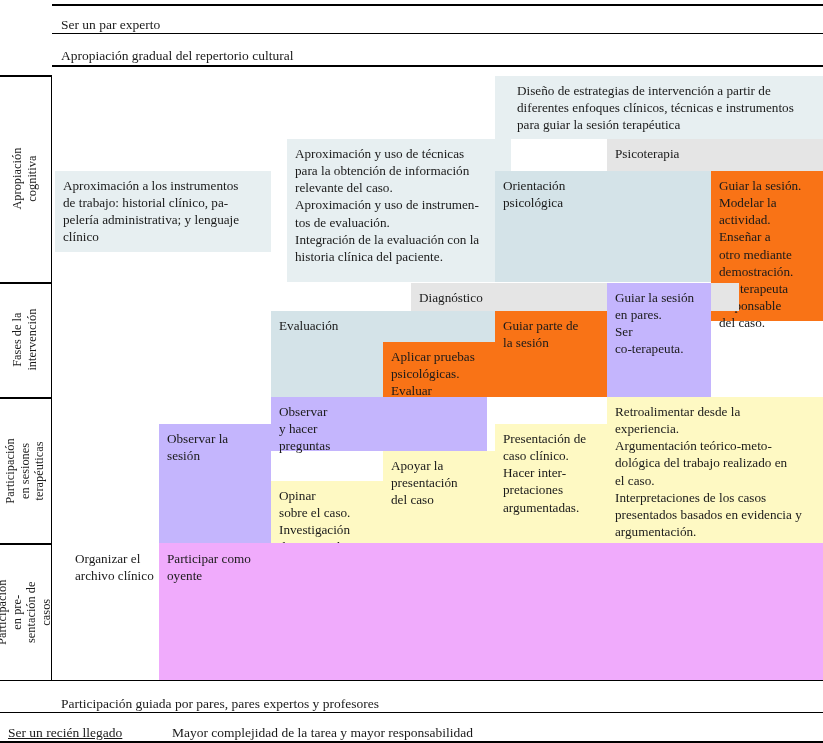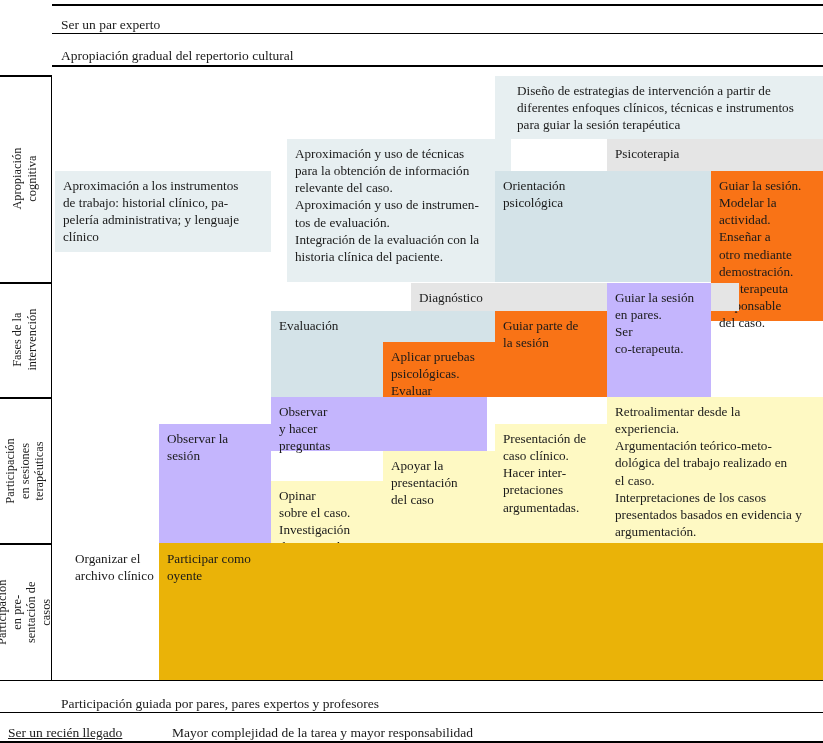--- a/index.html
+++ b/index.html
@@ -35,21 +35,21 @@
     white-space:pre-line;
   }
 
   
   .c1{background:#e7eff1;}
   .c2{background:#e5e5e5;}
   .c3{background:#d4e3e8;}
   .c4{background:#f97316;}
   .c5{background:#c4b5fd;}
   .c6{background:#fef9c3;}
-  .c7{background:#eab308;}
+  .c7{background:#f0abfc;}
 </style>
 </head>
 <body>
 
 <div id="root">
 
   <div class="hr thick" style="left:52px;top:4px;width:771px;"></div>
   <div class="strip" style="left:52px;top:5px;width:771px;height:28px;padding-left:9px;">
     <span>Ser un par experto</span>
   </div>

